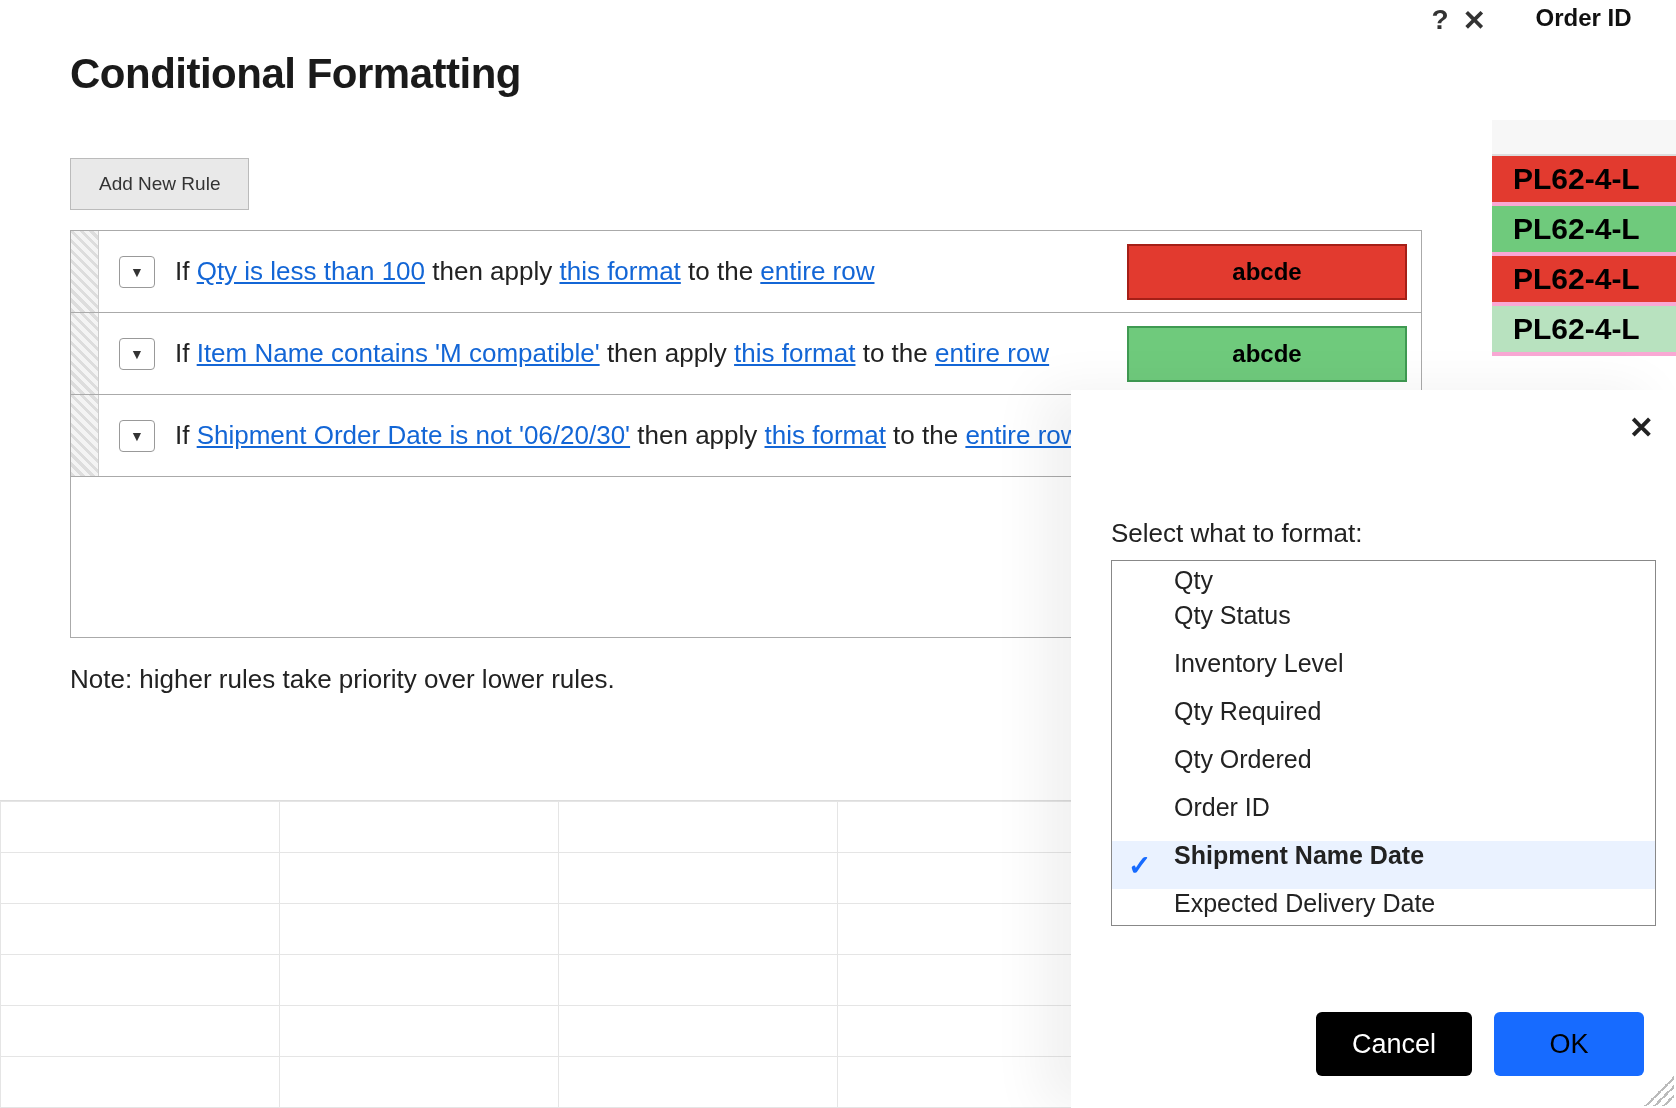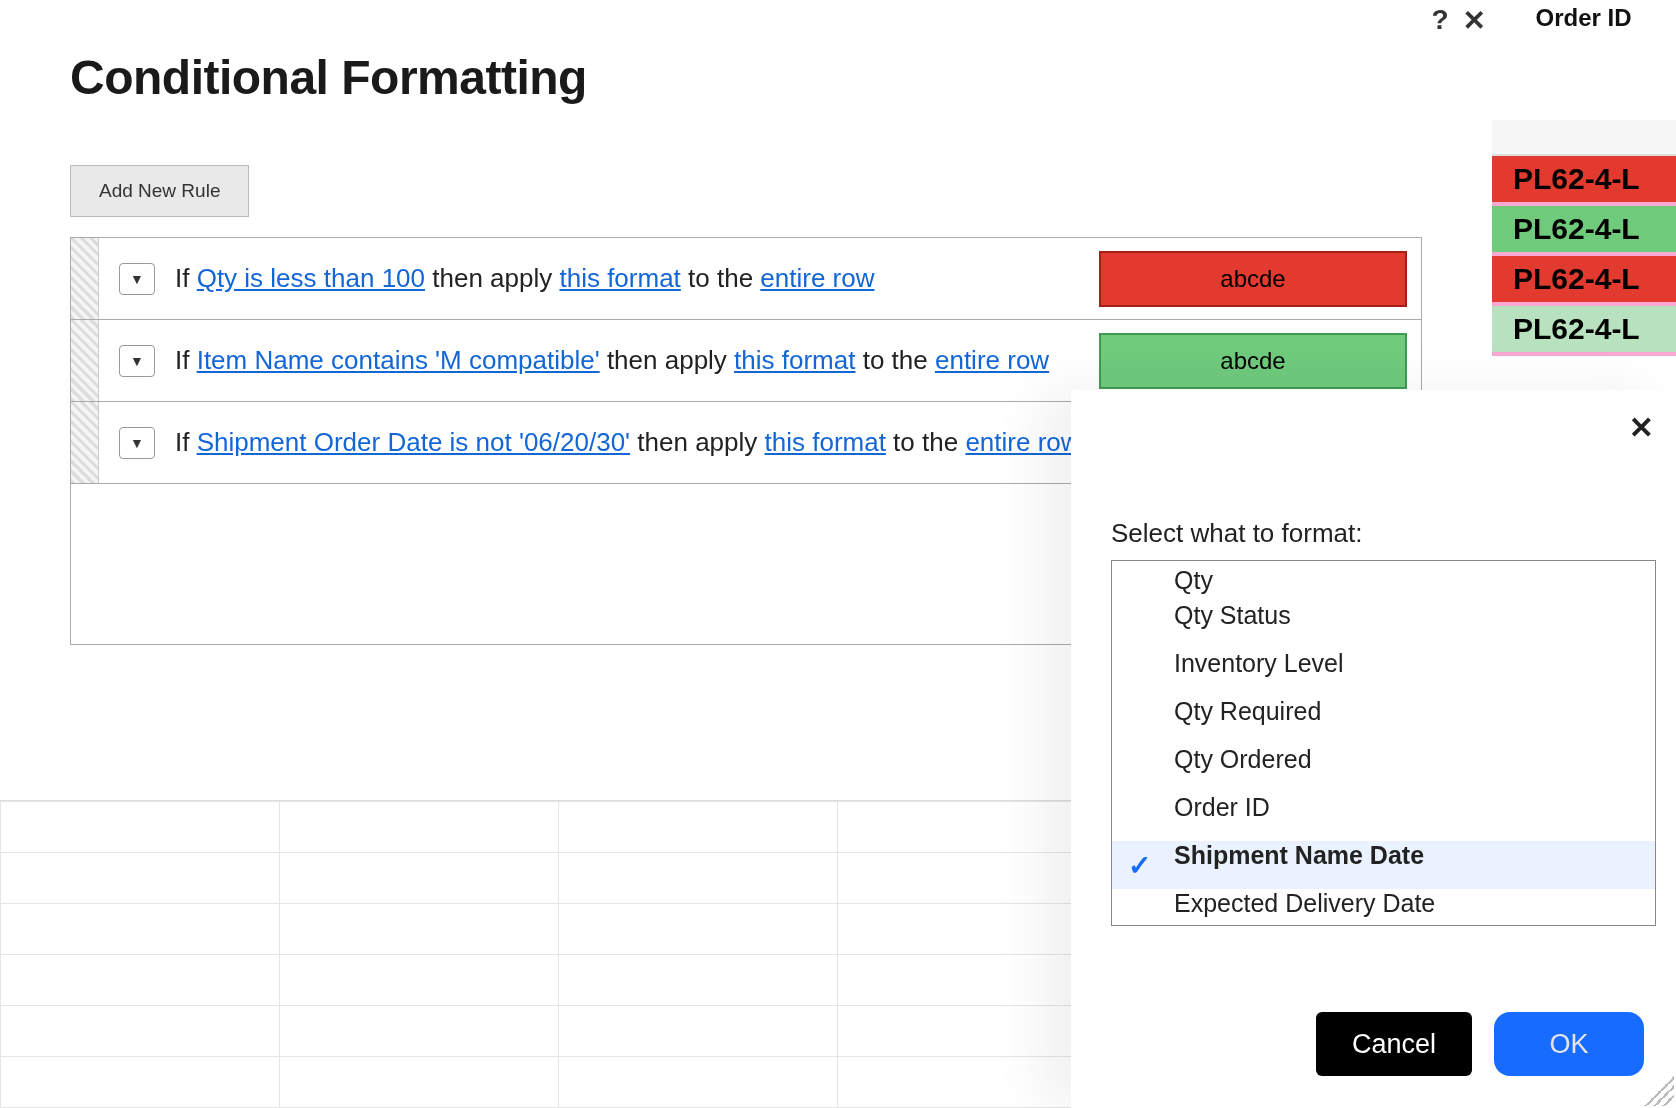--- a/index.html
+++ b/index.html
@@ -49,21 +49,21 @@
   
   .cf-dialog {
     position: absolute;
     left: 0; top: 0;
     width: 1492px;
     height: 800px;
     background: #fff;
     padding: 50px 70px 30px 70px;
   }
   .cf-title {
-    font-size: 48px;
+    font-size: 42px;
     font-weight: 800;
     color: #1a1a1a;
     margin-bottom: 60px;
     letter-spacing: -0.5px;
   }
   .cf-topright {
     position: absolute;
     top: 4px; right: 6px;
     display: flex; gap: 14px;
     font-size: 28px;
@@ -121,25 +121,25 @@
   }
   .rule-text {
     font-size: 26px;
     color: #222;
     flex: 1;
     padding: 16px 10px 16px 0;
     line-height: 1.45;
   }
   .rule-text a { color: #1366d6; text-decoration: underline; cursor: pointer; }
   .rule-preview {
-    width: 308px; height: 56px;
+    width: 280px; height: 56px;
     border: 2px solid rgba(0,0,0,0.35);
     margin-right: 14px;
     display: flex; align-items: center; justify-content: center;
-    font-size: 24px; font-weight: 400;
+    font-size: 24px; font-weight: 700;
     flex-shrink: 0;
   }
   .pv-red { background: #e23a2f; color: #000; border-color: #a51f17; }
   .pv-green { background: #6fca7c; color: #000; border-color: #3f9a52; }
 
   .cf-note {
     margin-top: 26px;
     font-size: 26px;
     color: #222;
   }
@@ -211,21 +211,21 @@
   .btn {
     height: 64px;
     padding: 0 36px;
     font-size: 27px;
     border-radius: 6px;
     border: none;
     cursor: pointer;
     display: flex; align-items: center; justify-content: center;
   }
   .btn-cancel { background: #000000; color: #fff; }
-  .btn-ok { background: #176bff; color: #e5e5e5; min-width: 150px; border-radius: 16px; }
+  .btn-ok { background: #176bff; color: #000000; min-width: 150px; }
 
   
   .resize-grip {
     position: absolute;
     right: 2px; bottom: 2px;
     width: 30px; height: 30px;
     background:
       linear-gradient(135deg, transparent 50%, #bbb 50%, #bbb 55%, transparent 55%,
                       transparent 65%, #bbb 65%, #bbb 70%, transparent 70%,
                       transparent 80%, #bbb 80%, #bbb 85%, transparent 85%);
@@ -332,20 +332,21 @@
         <div class="rule-text"><span>If </span><a>Item Name contains 'M compatible'</a><span> then apply </span><a>this format</a><span> to the </span><a>entire row</a></div>
         <div class="rule-preview pv-green">abcde</div>
       </div>
       <div class="rule-row">
         <div class="rule-grip"></div>
         <div class="rule-dropdown">▼</div>
         <div class="rule-text"><span>If </span><a>Shipment Order Date is not '06/20/30'</a><span> then apply </span><a>this format</a><span> to the </span><a>entire row</a></div>
       </div>
     </div>
 
+  <div class="cf-note">Note: higher rules take priority over lower rules.</div>
 </div>
 
 <div class="sel-popup">
   <span class="sel-close">✕</span>
   <div class="sel-label">Select what to format:</div>
   <div class="sel-list" id="sel-list">
       <div class="sel-item first-cut">
         <span>Qty</span>
       </div>
       <div class="sel-item">

